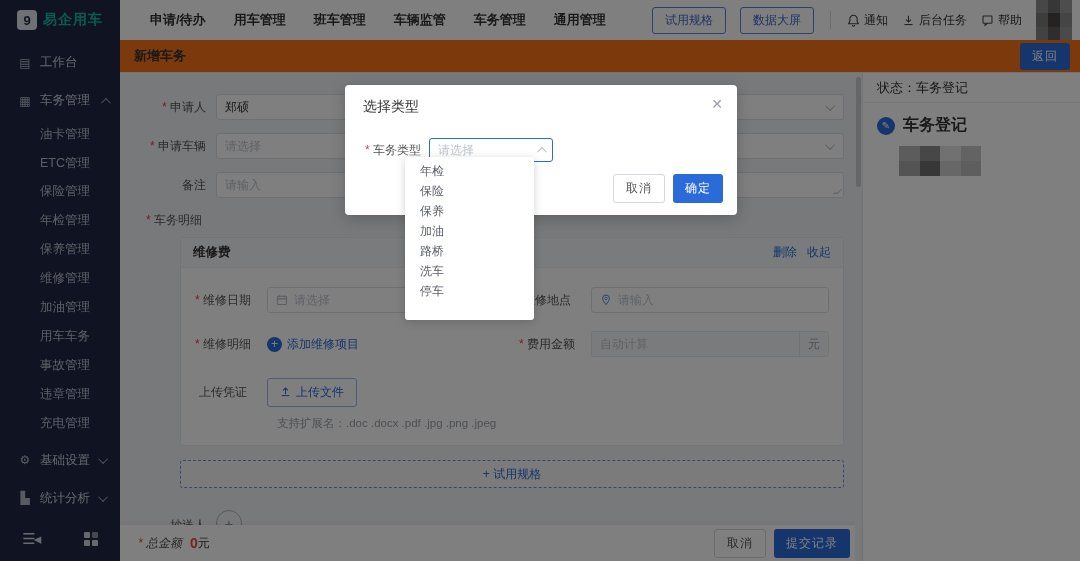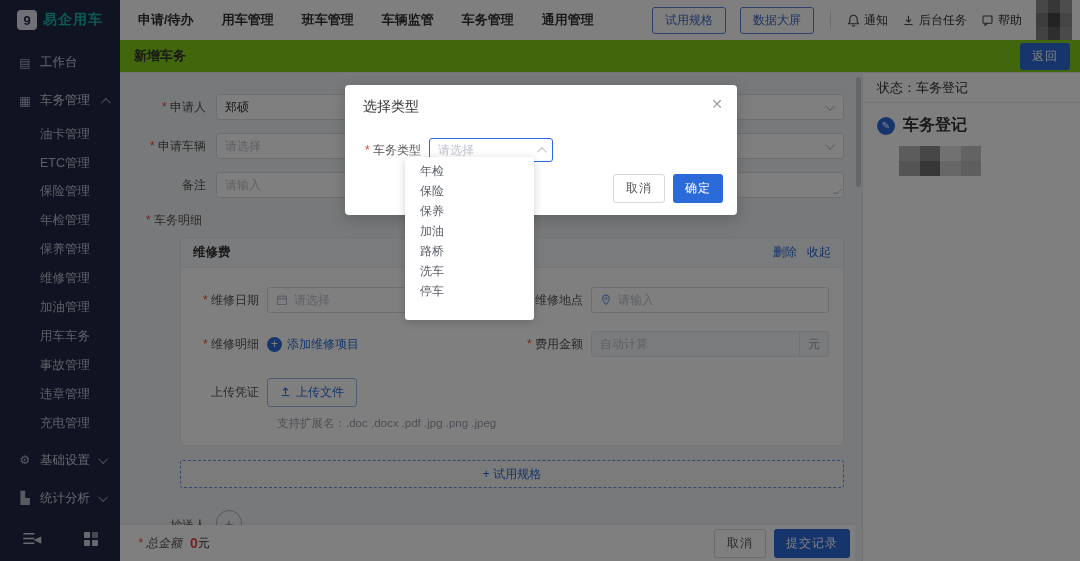--- a/index.html
+++ b/index.html
@@ -5,21 +5,21 @@
   * { margin:0; padding:0; box-sizing:border-box; }
   html,body { width:1080px; height:561px; overflow:hidden; }
   body { font-family:"Liberation Sans","DejaVu Sans",sans-serif; font-size:12px; color:#333; background:#f0f2f5; }
   .app { position:relative; width:1080px; height:561px; background:#f0f2f5; overflow:hidden; }
 
   
   .topbar { position:absolute; top:0; left:0; width:1080px; height:40px; background:#fff; display:flex; align-items:center; z-index:1; }
   .logo-area { width:120px; height:40px; background:#202945; display:flex; align-items:center; justify-content:center; gap:6px; flex-shrink:0; }
   .logo-icon { width:20px; height:20px; border-radius:4px; background:#dfe3ec; color:#202945; font-weight:bold; font-size:13px; display:flex; align-items:center; justify-content:center; }
   .logo-text { color:#14b8a6; font-size:14px; font-weight:bold; letter-spacing:1px; }
-  .topnav { display:flex; align-items:center; gap:28px; margin-left:18px; }
+  .topnav { display:flex; align-items:center; gap:28px; margin-left:30px; }
   .topnav .nav-item { font-size:13px; color:#333; font-weight:bold; cursor:pointer; white-space:nowrap; }
   .header-right { margin-left:auto; display:flex; align-items:center; gap:14px; padding-right:8px; }
   .hbtn { border:1px solid #5d82d8; color:#3f68c8; background:#fff; border-radius:3px; font-size:12px; padding:4px 12px; cursor:pointer; white-space:nowrap; }
   .hdivider { width:1px; height:18px; background:#d8d8d8; margin:0 2px; }
   .h-item { display:flex; align-items:center; gap:4px; font-size:12px; color:#333; cursor:pointer; white-space:nowrap; }
   .h-item svg { display:block; }
   .avatar { width:36px; height:40px; display:grid; grid-template-columns:repeat(3,1fr); grid-template-rows:repeat(3,1fr); overflow:hidden; }
   .avatar i:nth-child(1){background:#8f8f8f}.avatar i:nth-child(2){background:#6e6e6e}.avatar i:nth-child(3){background:#9b9b9b}
   .avatar i:nth-child(4){background:#7a7a7a}.avatar i:nth-child(5){background:#4a4742}.avatar i:nth-child(6){background:#8a8a8a}
   .avatar i:nth-child(7){background:#858585}.avatar i:nth-child(8){background:#5d5d5d}.avatar i:nth-child(9){background:#949494}
@@ -34,21 +34,21 @@
   .chev-down { transform:rotate(-45deg) translateY(-2px); }
   .sub-item { padding-left:40px; height:29px; display:flex; align-items:center; font-size:12.5px; color:#b8bdcc; cursor:pointer; }
   .side-bottom { margin-top:auto; display:flex; align-items:center; justify-content:space-around; height:44px; color:#cfd3de; }
   .collapse-glyph { font-size:15px; cursor:pointer; letter-spacing:-2px; }
   .grid-glyph { display:grid; grid-template-columns:6px 6px; grid-template-rows:6px 6px; gap:2px; cursor:pointer; }
   .grid-glyph i { background:#cfd3de; border-radius:1px; }
   .grid-glyph i:nth-child(2){ background:#8d93a6; }
 
   
   .main-col { position:absolute; top:40px; left:120px; width:960px; height:521px; display:flex; flex-direction:column; }
-  .title-bar { height:33px; background:#84cc16; display:flex; align-items:center; padding:0 10px 0 14px; border-bottom:1px solid #e9e9e9; flex-shrink:0; }
+  .title-bar { height:33px; background:#f97316; display:flex; align-items:center; padding:0 10px 0 14px; border-bottom:1px solid #e9e9e9; flex-shrink:0; }
   .page-title { font-size:13px; color:#333; font-weight:bold; }
   .btn-blue { background:#2b6bd9; color:#fff; border:none; border-radius:3px; font-size:12px; padding:5px 12px; cursor:pointer; letter-spacing:1px; white-space:nowrap; }
   .title-bar .btn-blue { margin-left:auto; }
   .content-row { flex:1; display:flex; overflow:hidden; }
   .main-area { flex:1; display:flex; flex-direction:column; position:relative; background:#f1f2f5; }
   .scroll-region { flex:1; overflow:hidden; padding:8px 18px 0 12px; }
   .vscrollbar { position:absolute; right:0; top:0; width:7px; height:100%; background:#f1f2f5; }
   .vscrollbar .thumb { position:absolute; top:4px; right:1px; width:5px; height:110px; border-radius:3px; background:#c9ccd2; }
 
   
@@ -63,21 +63,21 @@
   .section-label-row { margin:14px 0 8px 0; display:flex; }
 
   .card { margin-left:48px; background:#fff; border:1px solid #e6e8ec; border-radius:3px; }
   .card-header { height:30px; background:#f5f6f8; border-bottom:1px solid #eceef1; display:flex; align-items:center; padding:0 12px;gap:47px; }
   .card-title { font-weight:bold; font-size:12.5px; color:#333; }
   .card-links { margin-left:auto; display:flex; gap:10px; }
   .link-blue { color:#2b6bd9; font-size:12px; cursor:pointer; }
   .card-body { padding:10px 14px 12px 6px; }
   .card-grid { display:grid; grid-template-columns:1fr 1fr; column-gap:6px; }
   .cg-row { display:flex; align-items:center; margin:9px 0; }
-  .cg-label { width:72px; text-align:right; margin-right:8px; color:#555; font-size:12px; flex-shrink:0; white-space:nowrap; }
+  .cg-label { width:72px; text-align:center; margin-right:8px; color:#555; font-size:12px; flex-shrink:0; white-space:nowrap; }
   .icon-in-input { margin-right:6px; display:flex; align-items:center; }
   .fee-box { background:#f5f7fa; border:1px solid #e3e6eb; }
   .fee-box .unit { margin-left:auto; color:#9aa0aa; padding-left:8px; border-left:1px solid #e3e6eb; align-self:stretch; display:flex; align-items:center; }
   .add-item-link { display:flex; align-items:center; gap:5px; color:#2b6bd9; cursor:pointer; }
   .plus-circle { width:15px; height:15px; border-radius:50%; background:#2b6bd9; color:#fff; font-size:12px; line-height:14px; text-align:center; }
   .upload-btn { display:inline-flex; align-items:center; gap:5px; border:1px solid #9db9e8; color:#2b6bd9; background:#fff; border-radius:3px; padding:5px 12px; font-size:12px; cursor:pointer; }
   .upload-hint { color:#9aa0aa; font-size:11.5px; margin:8px 0 2px 90px; }
 
   .dashed-add { margin:14px 0 0 48px; border:1px dashed #6a92dd; border-radius:3px; height:28px; display:flex; align-items:center; justify-content:center; color:#2b6bd9; font-size:12px; cursor:pointer; background:rgba(255,255,255,.35); }
 

